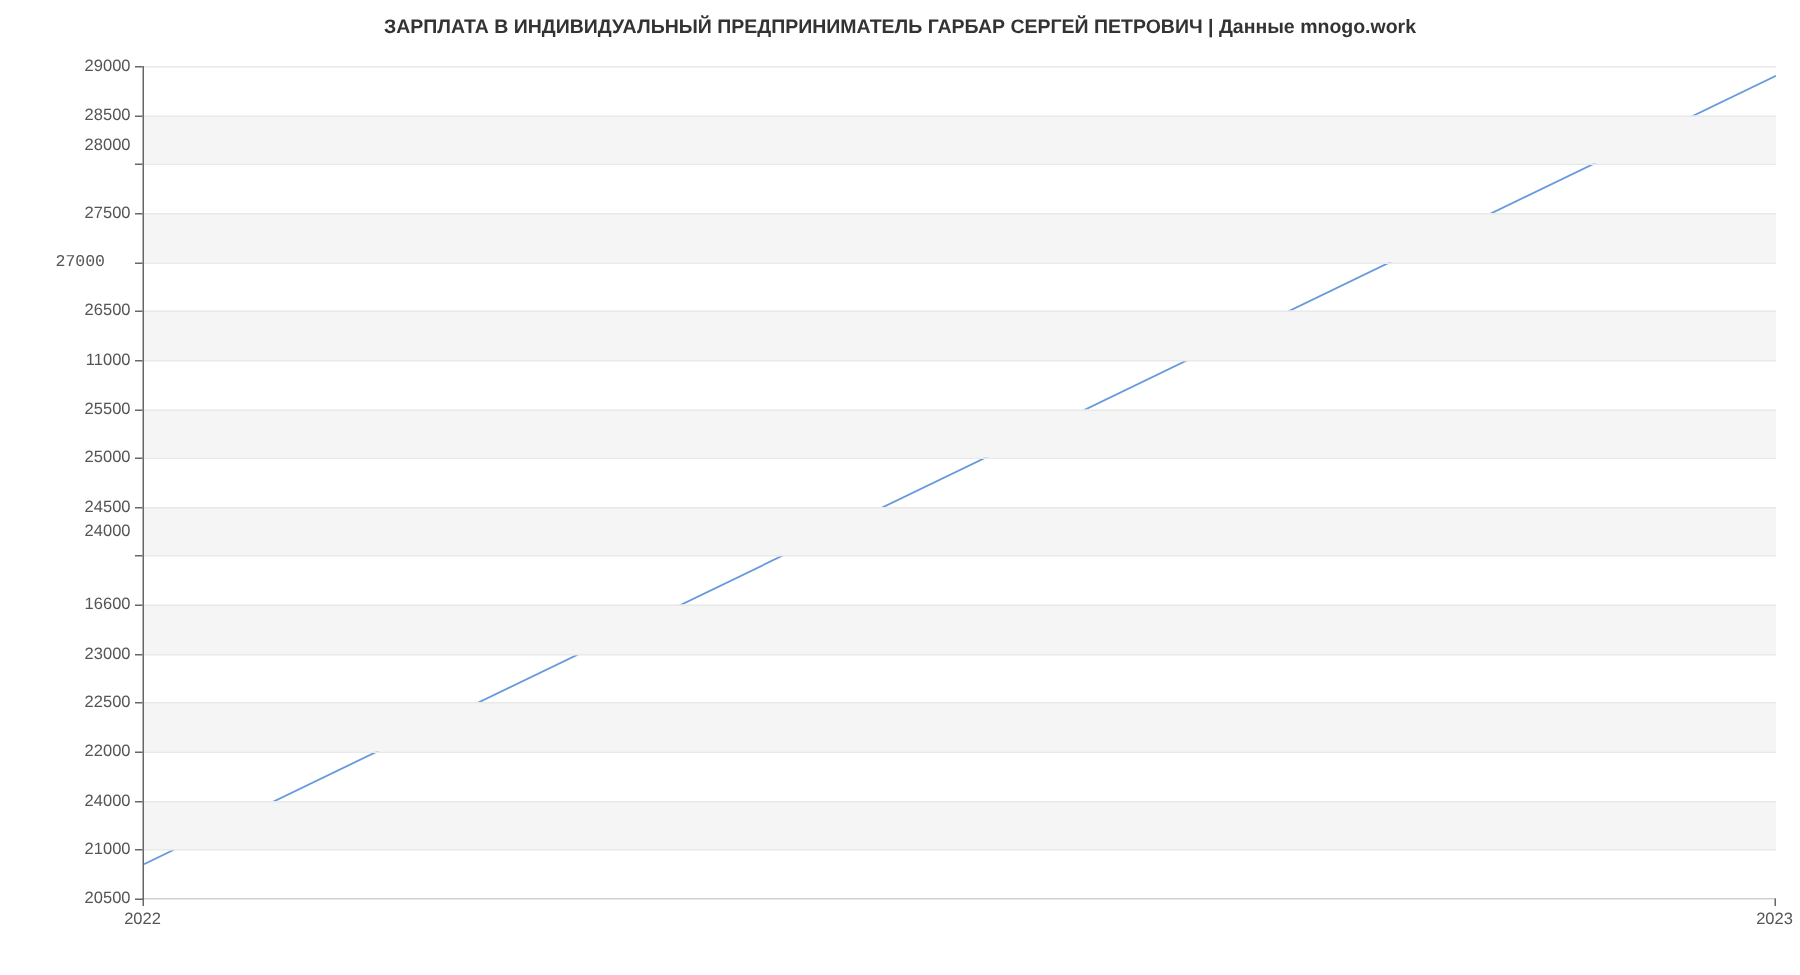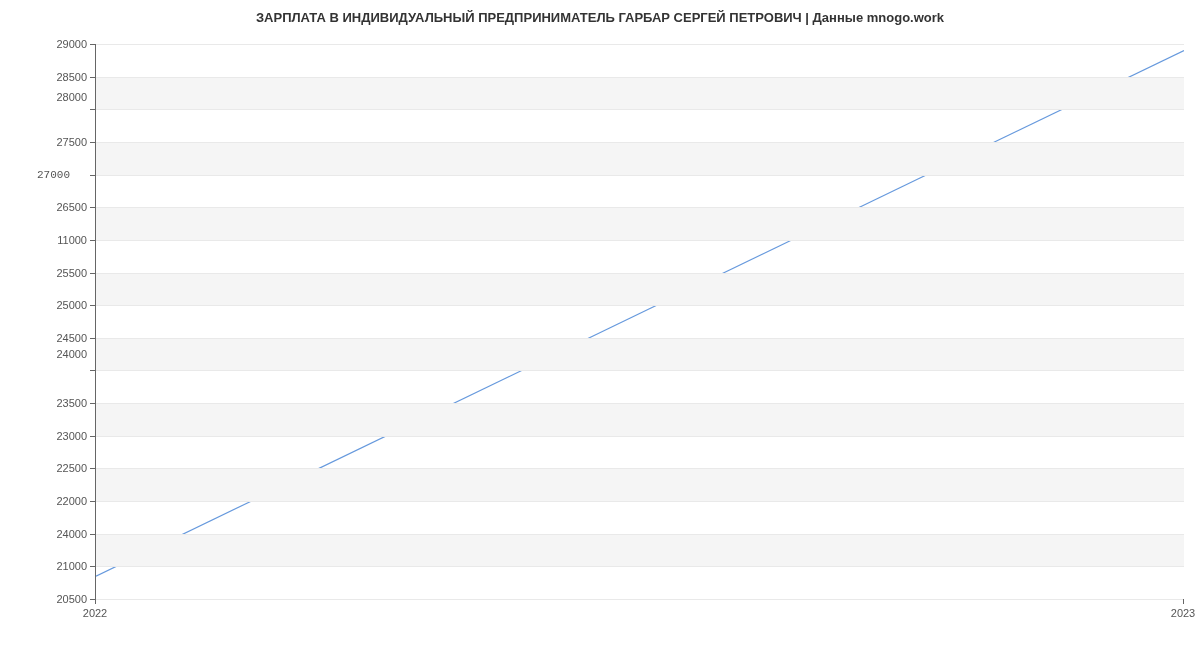--- a/index.html
+++ b/index.html
@@ -124,21 +124,21 @@
     <div class="y-label" style="left: 39px; top: 561.353px;">21000</div>
     <div class="y-tick" style="left: 90px; top: 533.706px;"></div>
     <div class="y-label" style="left: 39px; top: 528.706px;">24000</div>
     <div class="y-tick" style="left: 90px; top: 501.059px;"></div>
     <div class="y-label" style="left: 39px; top: 496.059px;">22000</div>
     <div class="y-tick" style="left: 90px; top: 468.412px;"></div>
     <div class="y-label" style="left: 39px; top: 463.412px;">22500</div>
     <div class="y-tick" style="left: 90px; top: 435.765px;"></div>
     <div class="y-label" style="left: 39px; top: 430.765px;">23000</div>
     <div class="y-tick" style="left: 90px; top: 403.118px;"></div>
-    <div class="y-label" style="left: 39px; top: 398.118px;">23500</div>
+    <div class="y-label" style="left: 39px; top: 398.118px;">16600</div>
     <div class="y-tick" style="left: 90px; top: 370.471px;"></div>
     <div class="y-label" style="left: 39px; top: 349px;">24000</div>
     <div class="y-tick" style="left: 90px; top: 337.824px;"></div>
     <div class="y-label" style="left: 39px; top: 332.824px;">24500</div>
     <div class="y-tick" style="left: 90px; top: 305.176px;"></div>
     <div class="y-label" style="left: 39px; top: 300.176px;">25000</div>
     <div class="y-tick" style="left: 90px; top: 272.529px;"></div>
     <div class="y-label" style="left: 39px; top: 267.529px;">25500</div>
     <div class="y-tick" style="left: 90px; top: 239.882px;"></div>
     <div class="y-label" style="left: 39px; top: 234.882px;">11000</div>

